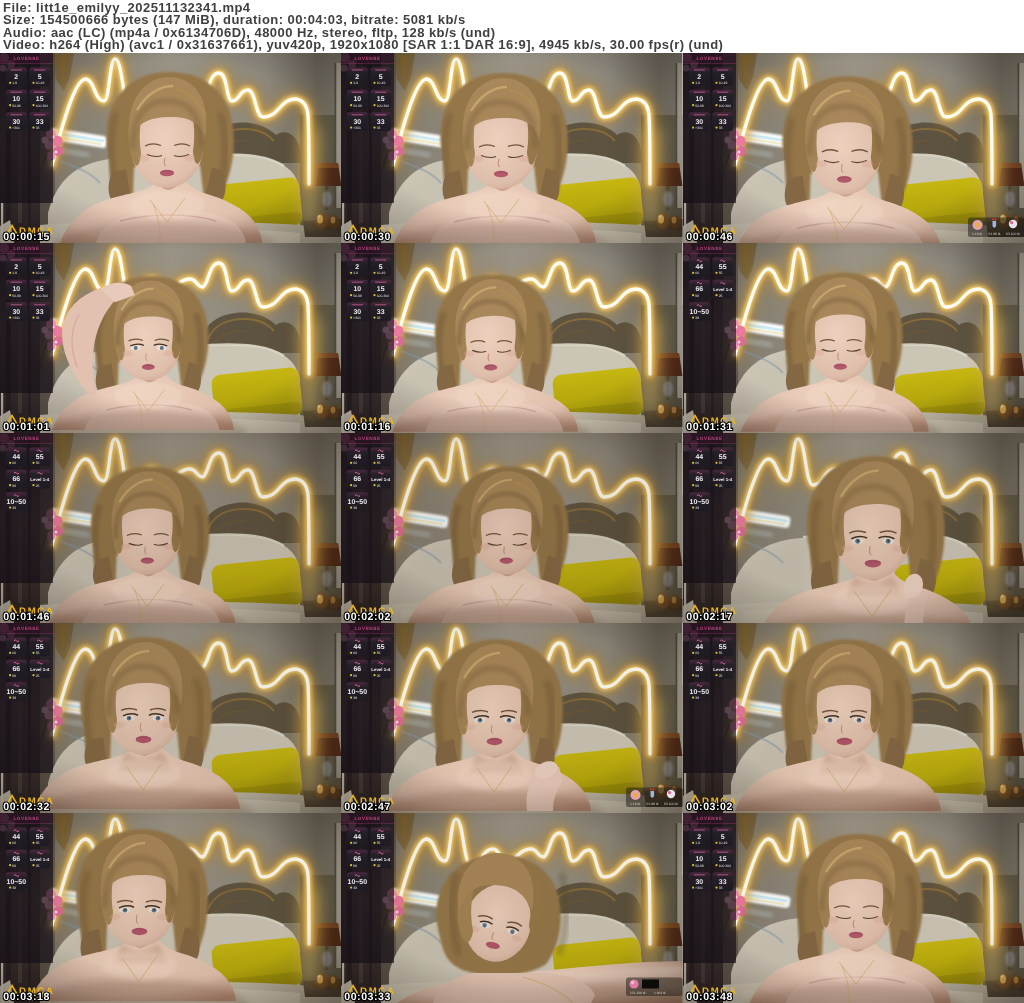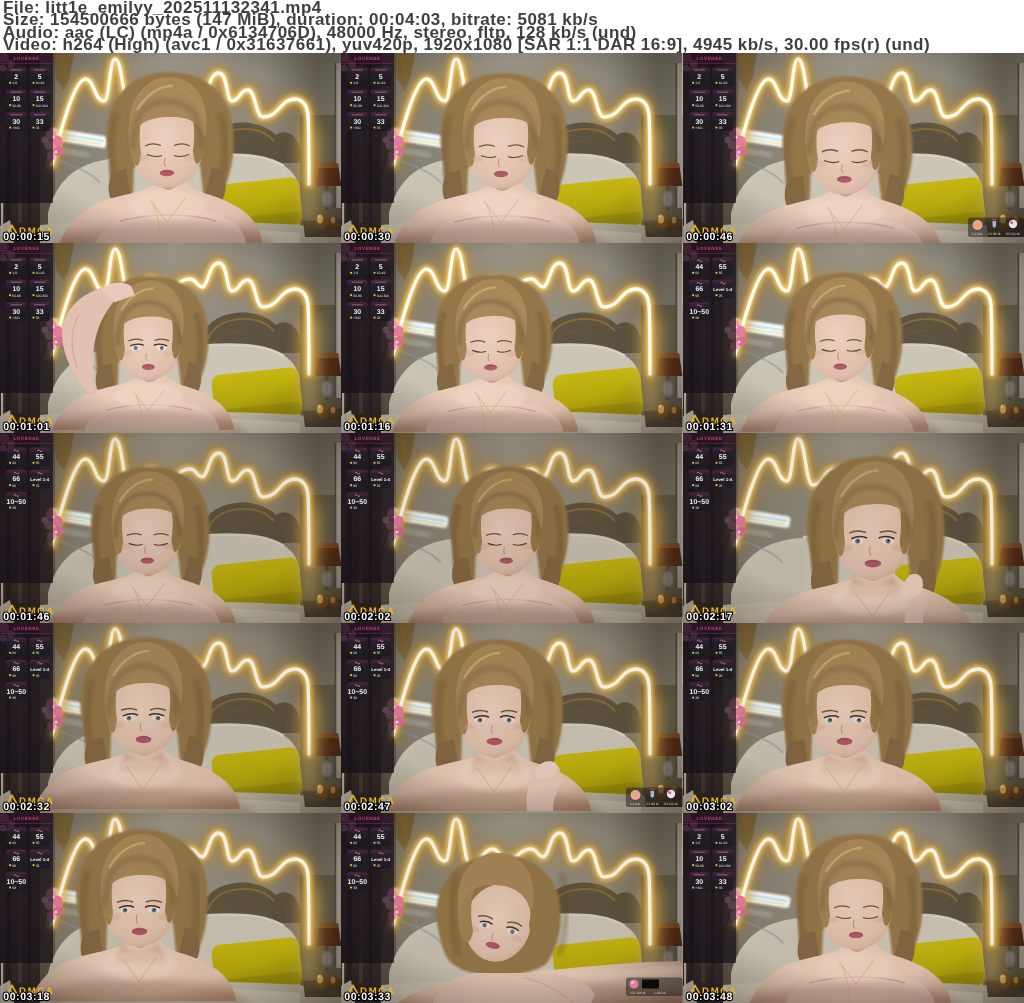--- a/index.html
+++ b/index.html
@@ -1,15 +1,15 @@
 <!DOCTYPE html>
 <html><head><meta charset="utf-8"><style>
 html,body{margin:0;padding:0;background:#fff}
 body{width:1024px;height:1003px;font-family:"Liberation Sans",sans-serif;overflow:hidden;-webkit-font-smoothing:antialiased}
-.hdr{height:52.7px;box-sizing:border-box;padding:1.5px 0 0 3px;font-size:17px;font-weight:bold;color:#3f3f3f;line-height:12.55px;letter-spacing:0.45px;white-space:pre}
+.hdr{height:52.7px;box-sizing:border-box;padding:1.5px 0 0 3px;font-size:13px;font-weight:bold;color:#3f3f3f;line-height:12.55px;letter-spacing:0.45px;white-space:pre}
 .grid{display:grid;grid-template-columns:341.333px 341.334px 341.333px;line-height:0}
 .cell{width:349px;height:190.2px;overflow:hidden}
 svg{display:block}
 svg text{text-rendering:geometricPrecision}
 </style></head><body>
 <div class="hdr">File: litt1e_emilyy_202511132341.mp4
 Size: 154500666 bytes (147 MiB), duration: 00:04:03, bitrate: 5081 kb/s
 Audio: aac (LC) (mp4a / 0x6134706D), 48000 Hz, stereo, fltp, 128 kb/s (und)
 Video: h264 (High) (avc1 / 0x31637661), yuv420p, 1920x1080 [SAR 1:1 DAR 16:9], 4945 kb/s, 30.00 fps(r) (und)</div>
 <svg width="0" height="0" style="position:absolute">

